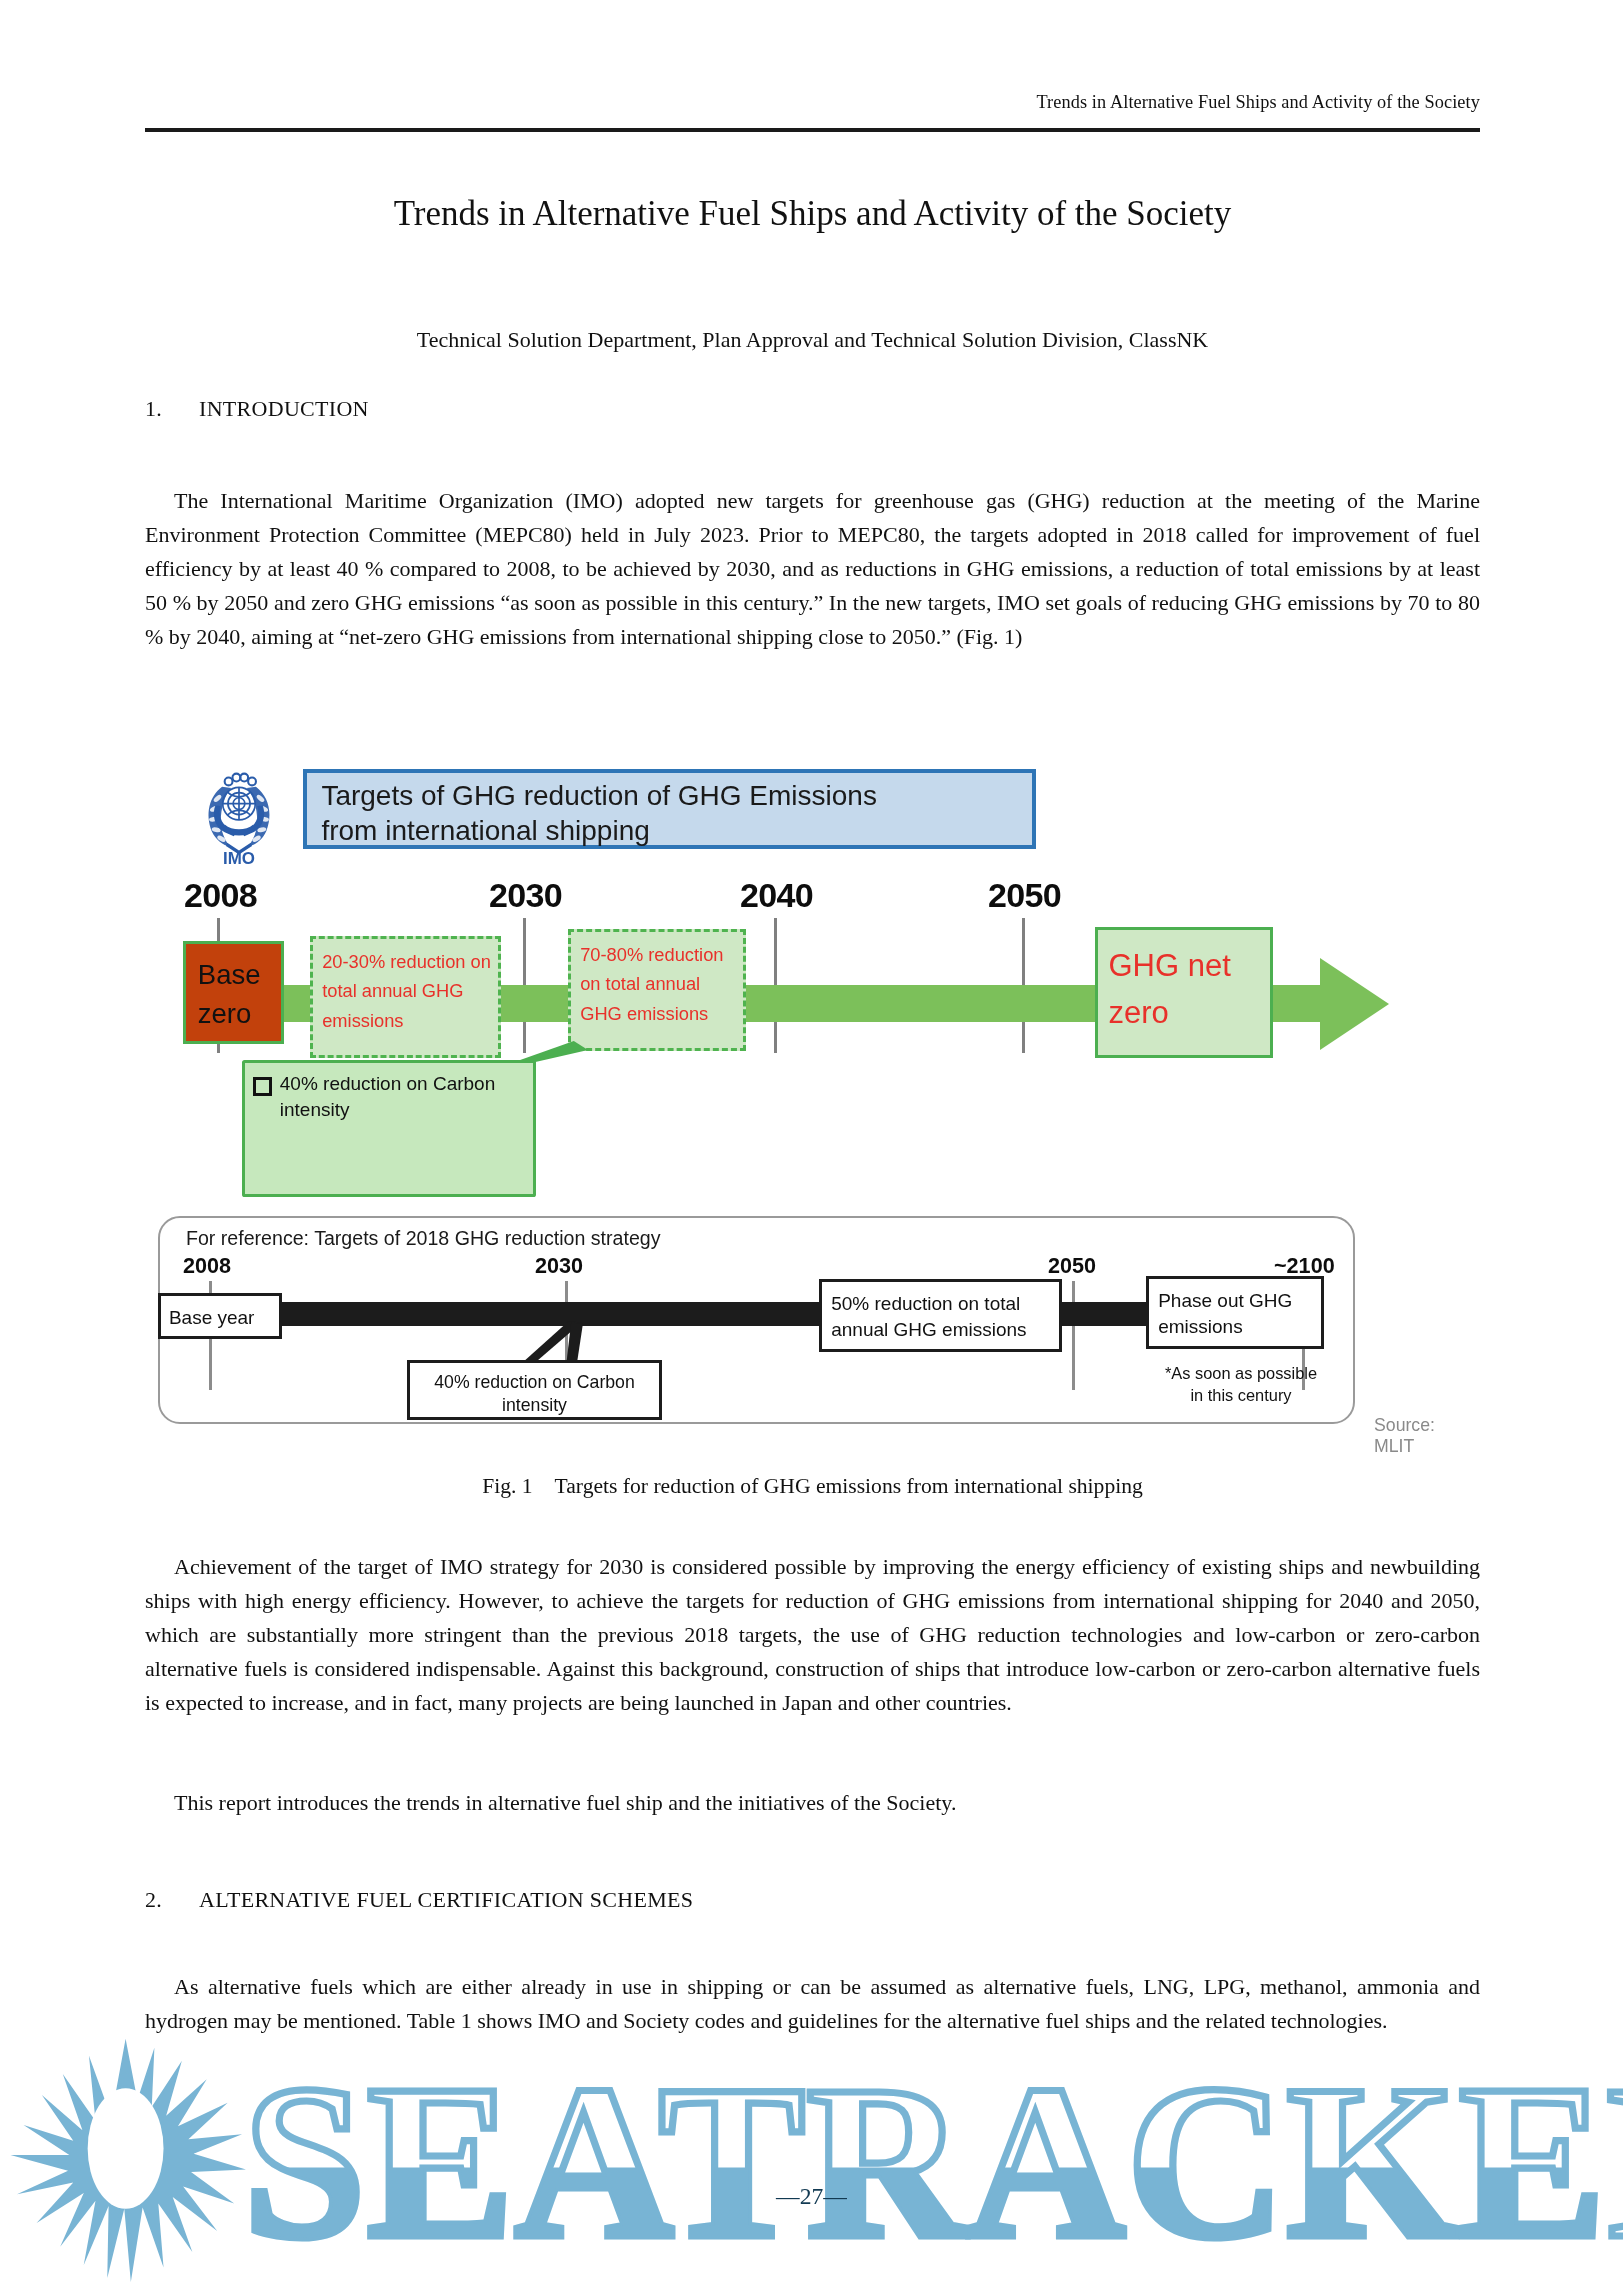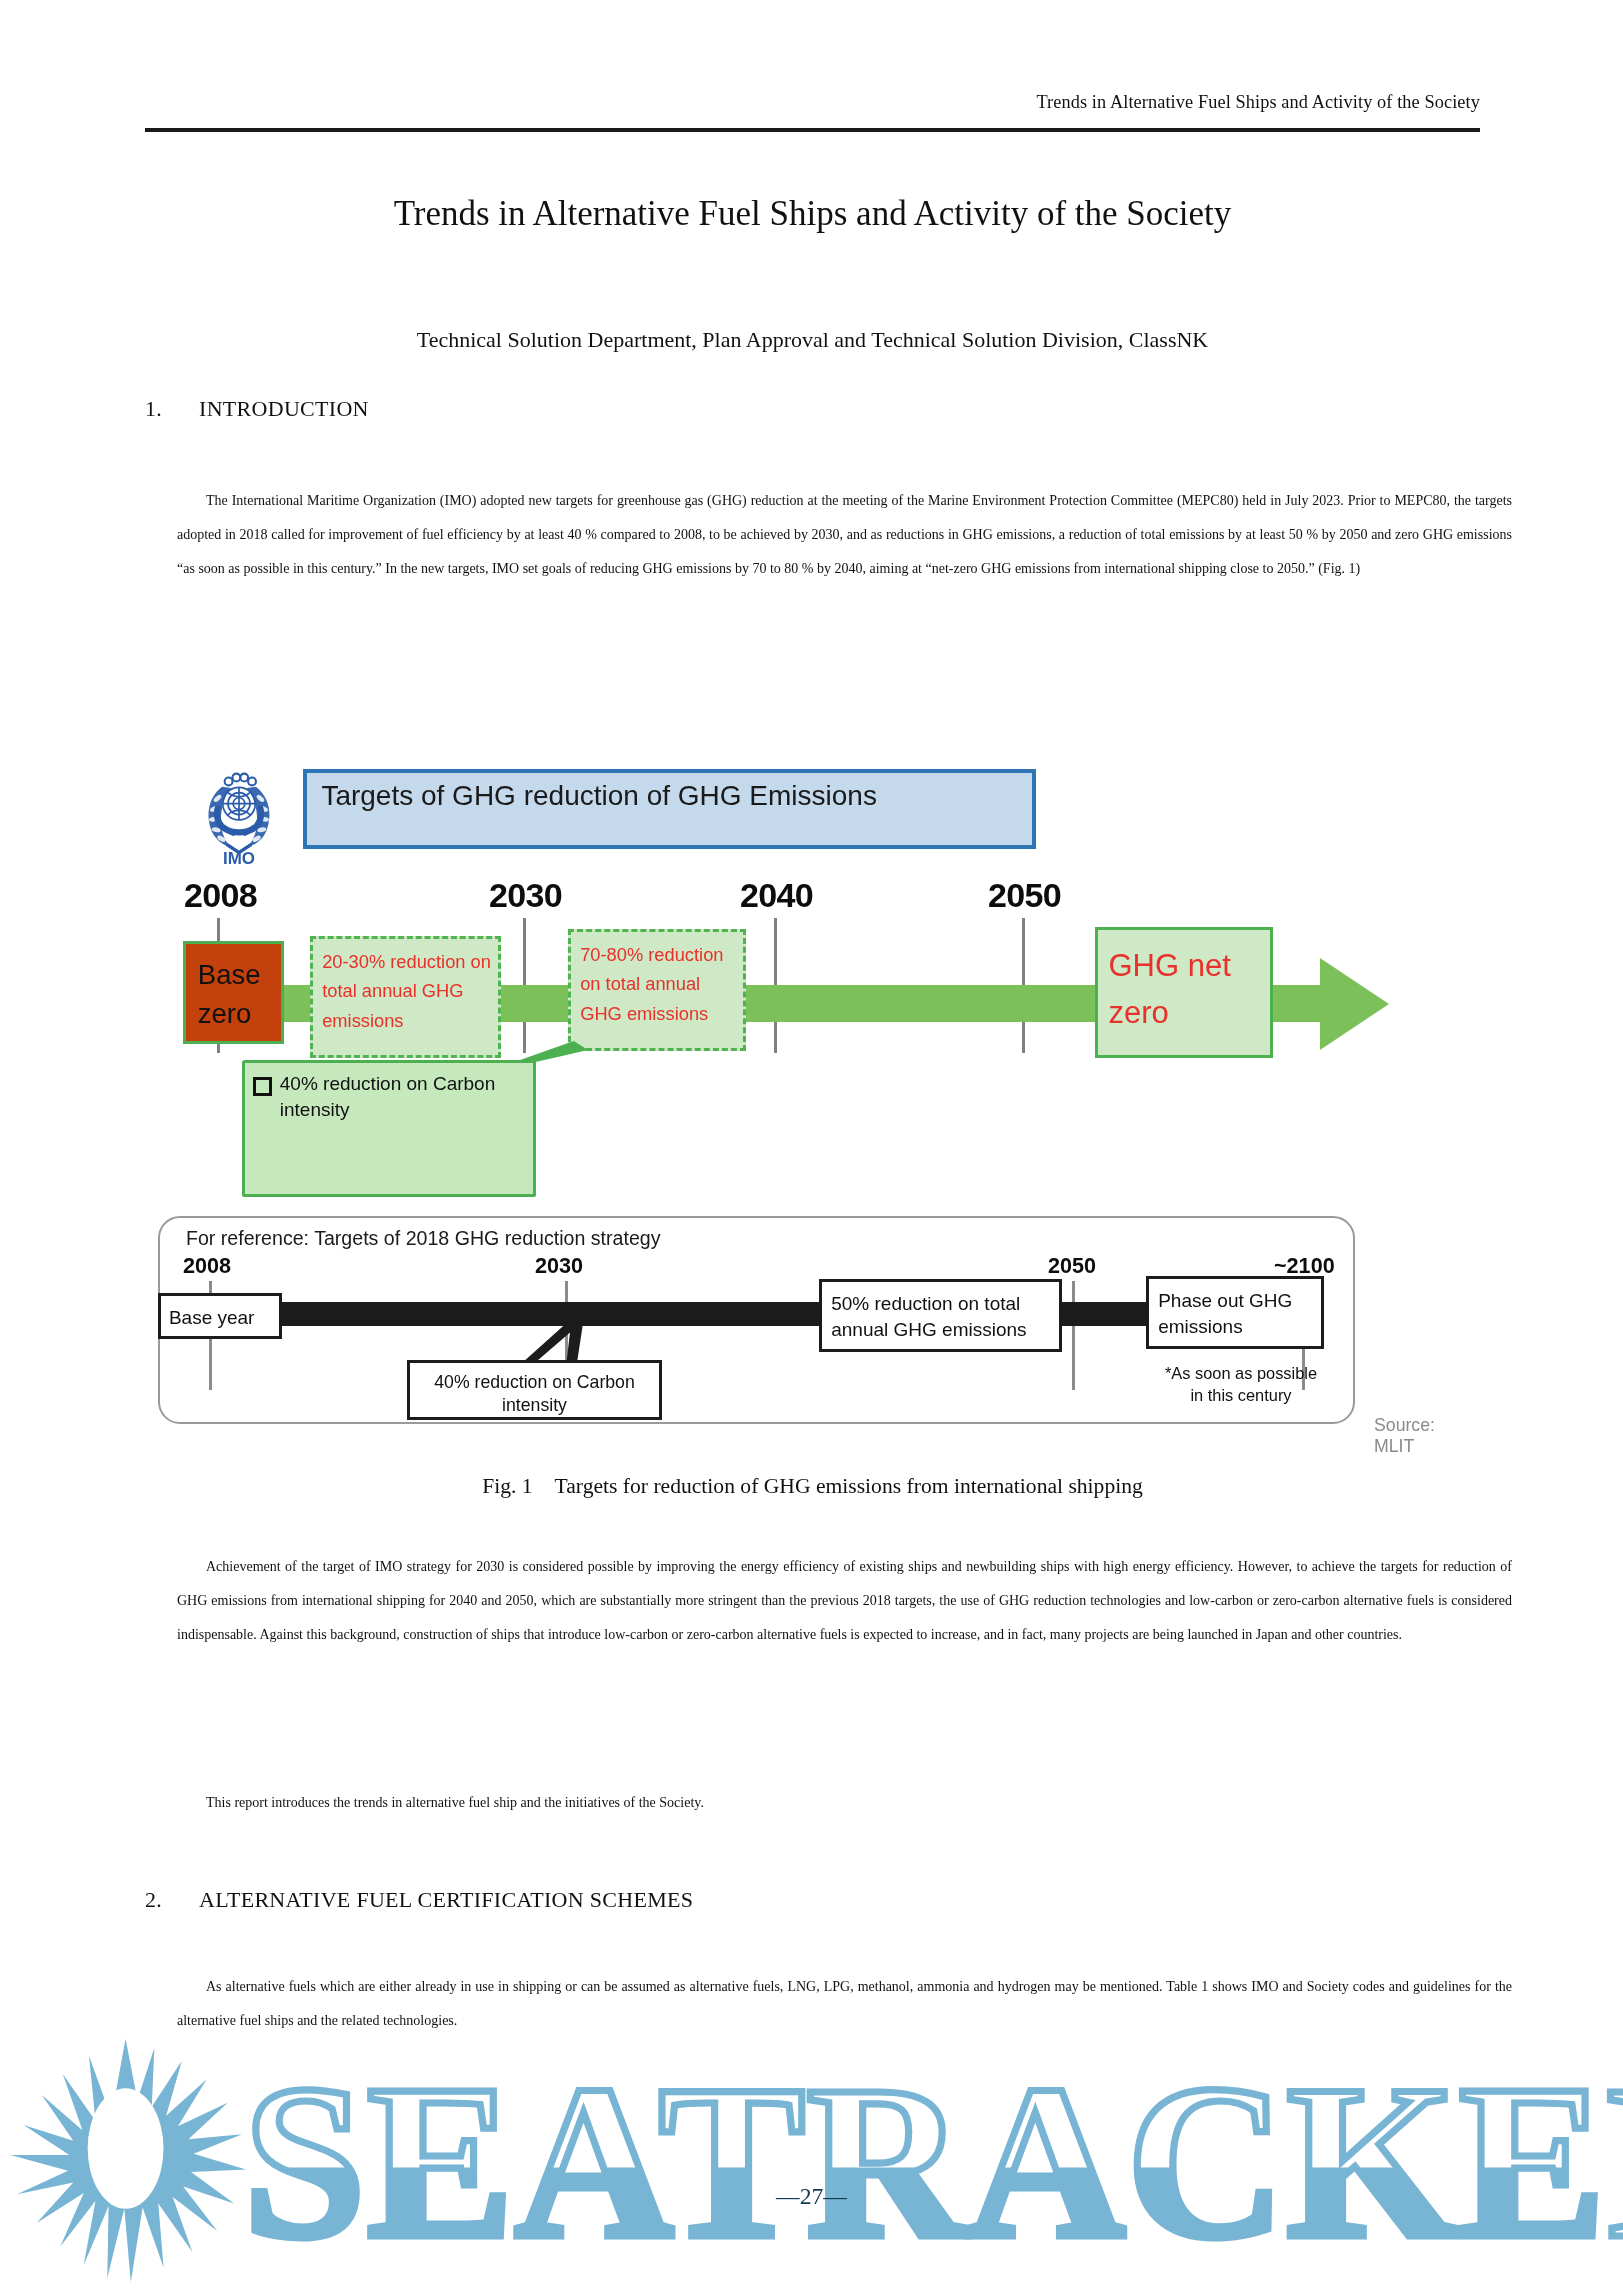--- a/index.html
+++ b/index.html
@@ -68,26 +68,25 @@
     letter-spacing: 0.3px;
     white-space: nowrap;
   }
   .section-head .num { display: inline-block; width: 54px; }
 
   
   .para {
     position: absolute;
     left: 145px;
     width: 1335px;
-    font-size: 14px;
+    font-size: 22px;
     line-height: 34px;
     text-align: justify;
     text-justify: inter-word;
     color: #111;
-    margin-left: 32px;
   }
   .para .ind { display: inline-block; width: 29px; }
 
   
   .figure {
     position: absolute;
     left: 145px;
     top: 758px;
     width: 1335px;
     height: 700px;
@@ -373,20 +372,21 @@
         <path d="M44 88 C56 98 76 98 88 88 L90 96 C76 108 56 108 42 96 Z"></path>
 
         <path d="M48 116 L66 128 L84 116 L86 121 L66 134 L46 121 Z"></path>
       </g>
       <text x="66" y="148" text-anchor="middle" font-family="Liberation Sans, sans-serif" font-size="26" font-weight="bold" fill="#2a5caa">IMO</text>
     </svg>
   </div>
 
   <div class="fig-banner">
     <div>Targets of GHG reduction of GHG Emissions</div>
+    <div>from international shipping</div>
   </div>
 
   <div class="yr" style="left:39px;  top:118px;">2008</div>
   <div class="yr" style="left:344px; top:118px;">2030</div>
   <div class="yr" style="left:595px; top:118px;">2040</div>
   <div class="yr" style="left:843px;top:118px;">2050</div>
 
   <div class="tickline" style="left:72px;  top:160px; height:135px;"></div>
   <div class="tickline" style="left:378px;  top:160px; height:135px;"></div>
   <div class="tickline" style="left:629px;  top:160px; height:135px;"></div>

